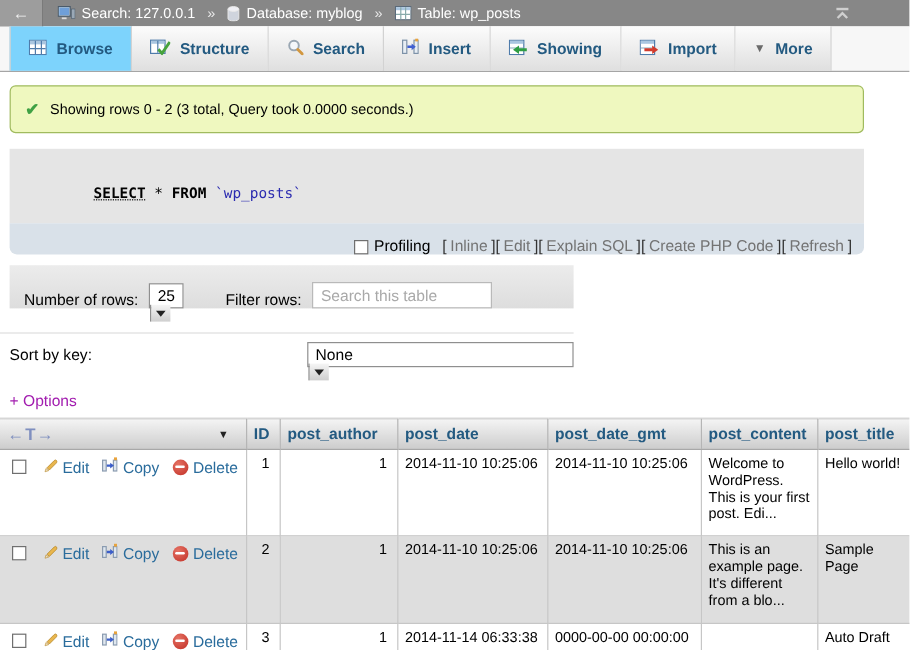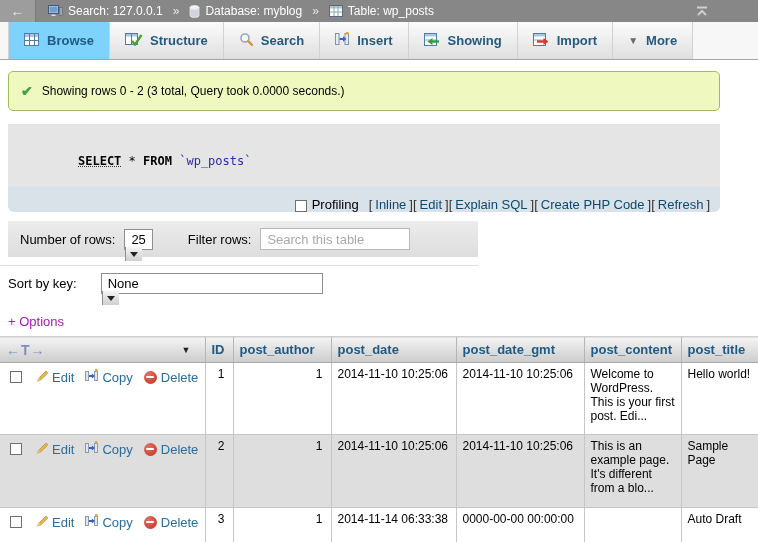--- a/index.html
+++ b/index.html
@@ -35,46 +35,46 @@
   
   .querybox { margin:13px 0 0 8px; width:712px; }
   .query-sql { background:#e5e5e5; height:62px; padding:30px 0 0 70px;
     font-family:"DejaVu Sans Mono", monospace; font-size:12px; }
   .kw { color:#000000; font-weight:bold; }
   .kw.u { text-decoration:underline dotted #333; }
   .ident { color:#2b2bb0; }
   .query-links { background:#d9e1e9; height:26px; display:flex; align-items:flex-end;
     justify-content:flex-end; padding-right:10px; font-size:13px;
     border-radius:0 0 6px 6px; }
-  .qlink { color:#0c4a6e; margin:0 3px; cursor:pointer; }
+  .qlink { color:#737373; margin:0 3px; cursor:pointer; }
   .brk { color:#333; }
   .prof-label { margin:0 10px 0 5px; }
 
   
   .cb { display:inline-block; width:12px; height:12px; background:#fff;
     border:1px solid #6f6f6f; cursor:pointer; flex:none; }
   .sel { display:inline-flex; align-items:stretch; border:1px solid #8f8f8f;
     background:#fff; height:21px; cursor:pointer;flex-direction:column; }
   .sel .val { padding:2px 6px 0; font-size:13px; }
   .sel .btn { width:17px; border-left:1px solid #8f8f8f;
     background:linear-gradient(#f5f5f5,#cfcfcf); display:flex; align-items:center;
     justify-content:center; }
   .sel .btn::after { content:''; border:4px solid transparent; border-top:5px solid #222;
     margin-top:5px; }
   .tinput { height:22px; width:150px; border:1px solid #b9b9b9; padding:0 6px;
     font-size:13px; font-family:"Liberation Sans", sans-serif; }
   .tinput::placeholder { color:#a9a9a9; }
 
   
   .rowsbar { margin:9px 0 0 8px; width:470px; height:36px;
-    background:linear-gradient(#ececec,#dddddd); display:flex; align-items:center;
+    background:linear-gradient(#ececec,#dddddd); display:flex; align-items:flex-end;
     font-size:13px; padding-left:12px; gap:9px; }
   .flabel { margin-left:26px; }
-  .sortrow { margin-top:8px; border-top:1px solid #dedede; width:478px;
-    padding:7px 0 7px 8px; display:flex; align-items:center; gap:24px; font-size:13px; }
+  .sortrow { margin-top:20px; border-top:1px solid #dedede; width:478px;
+    padding:7px 0 7px 8px; display:flex; align-items:center; gap:13px; font-size:13px;justify-content:space-between; }
   .options-link { display:inline-block; margin:13px 0 7px 8px; color:#a21caf;
     font-size:13px; cursor:pointer; }
 
   
   table { width:758px; border-collapse:collapse; table-layout:fixed; font-size:12px; }
   th { height:26px; text-align:left; color:#235a81; font-size:13px; font-weight:bold;
     background:linear-gradient(#f4f4f4,#cccccc); border-left:1px solid #b5b5b5;
     border-top:1px solid #cfcfcf; border-bottom:1px solid #a8a8a8; padding:0 6px; }
   th:first-child { border-left:none; }
   td { border:1px solid #c6c6c6; padding:4px 6px; vertical-align:top; background:#fff; }

